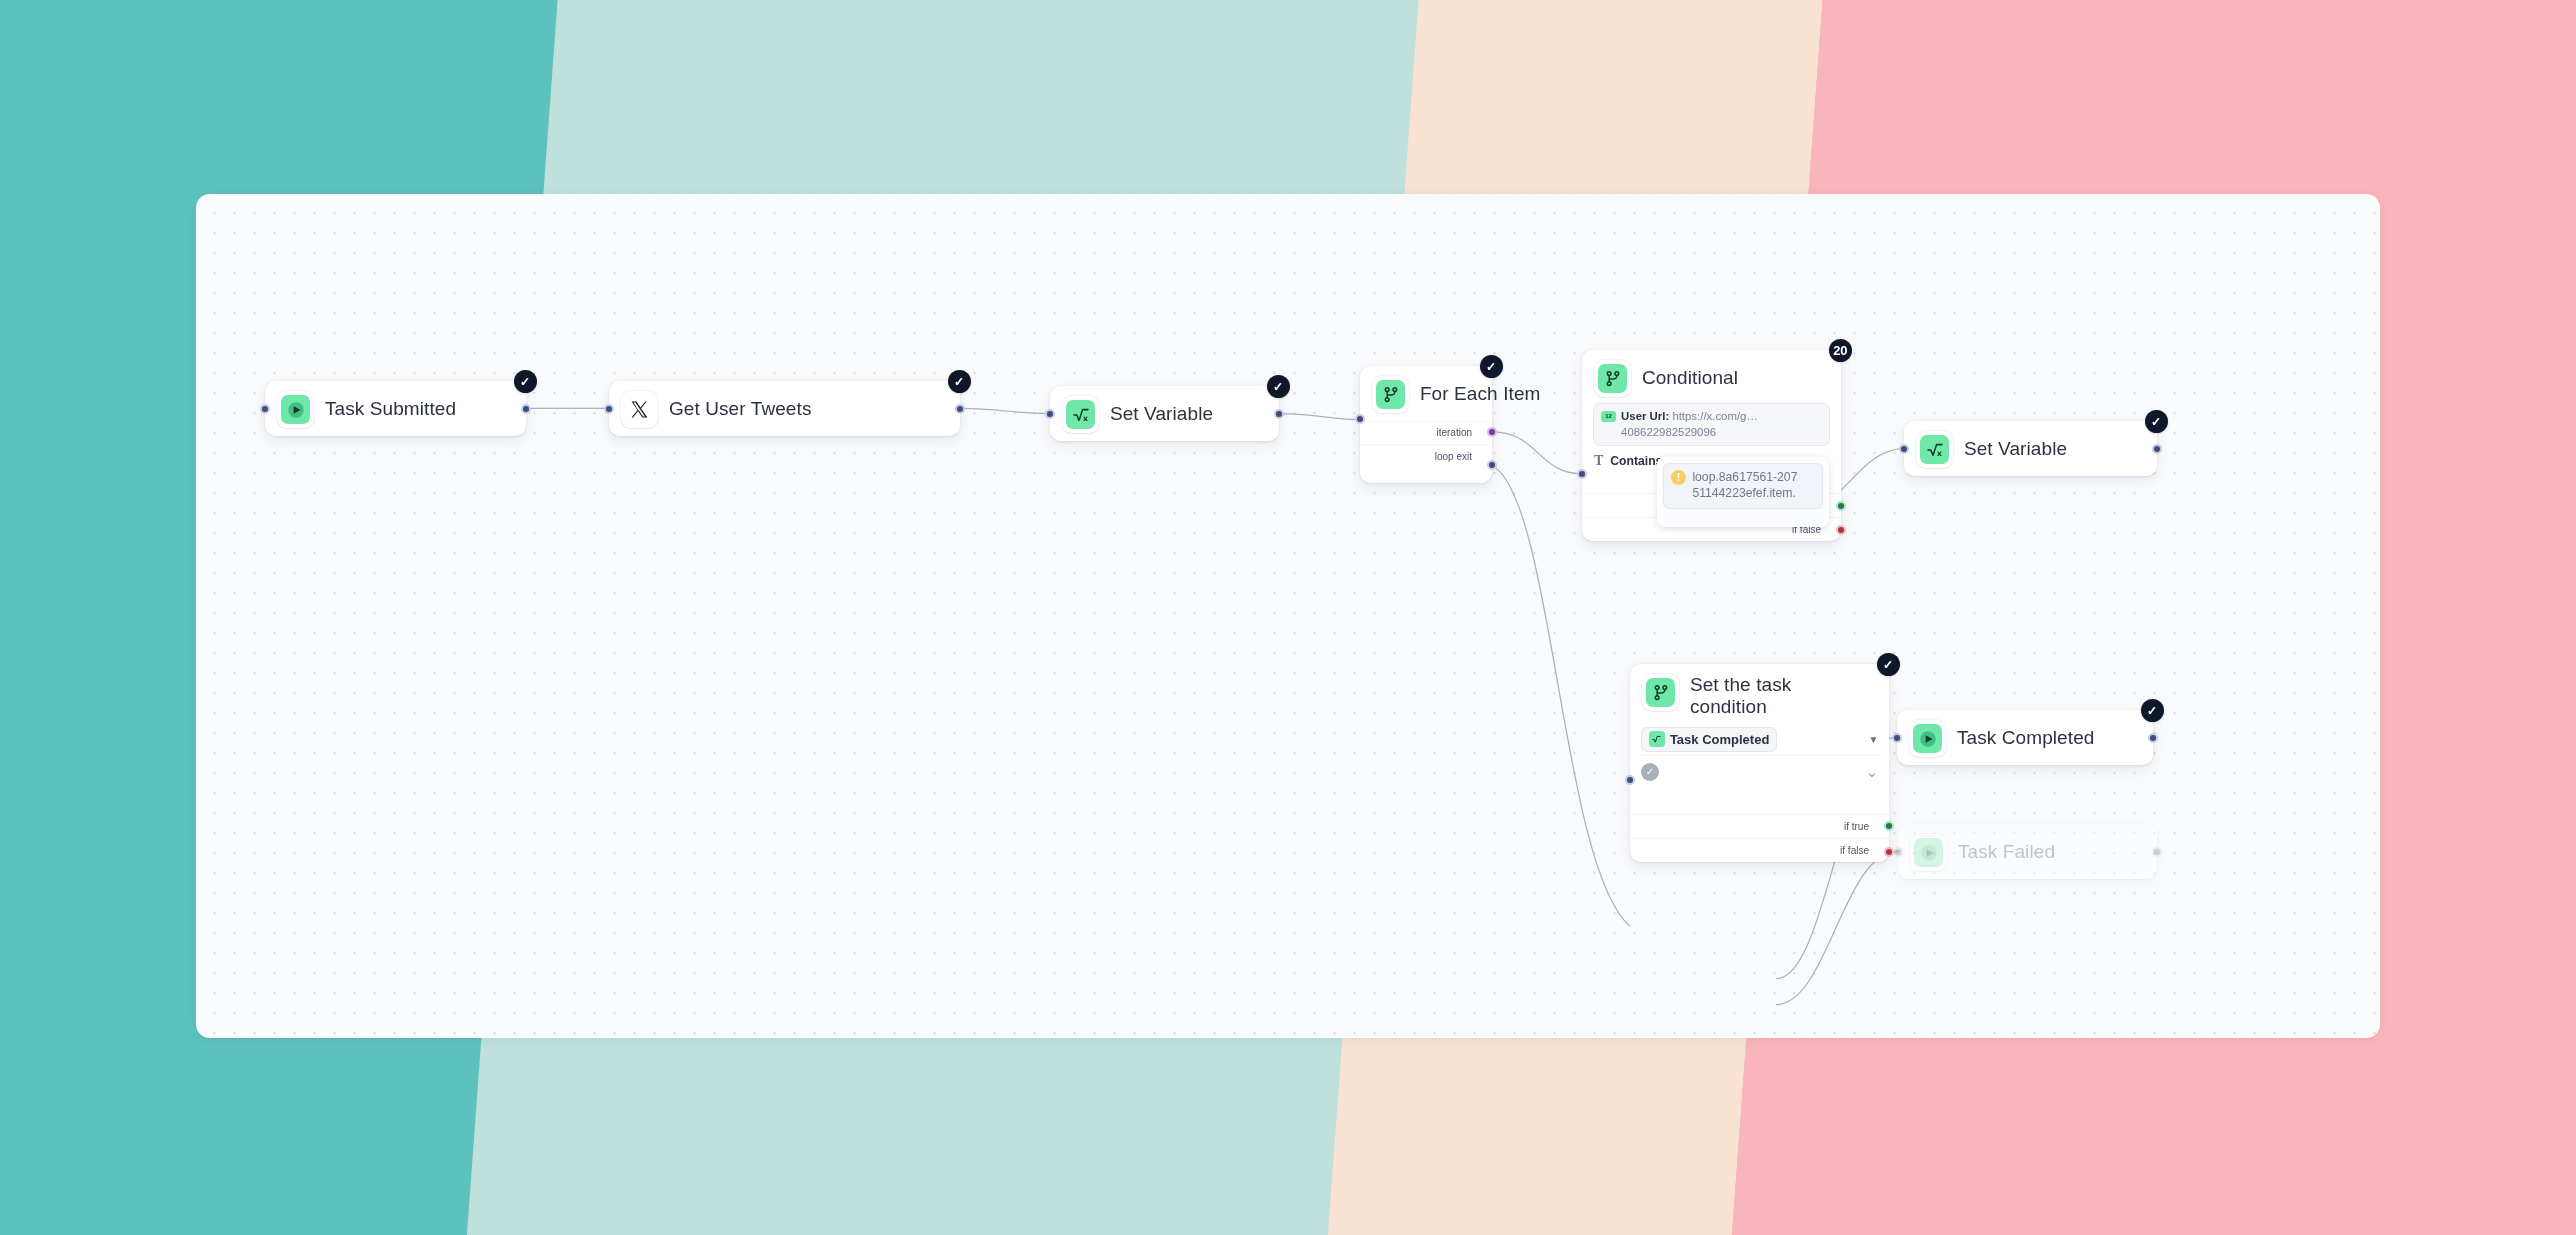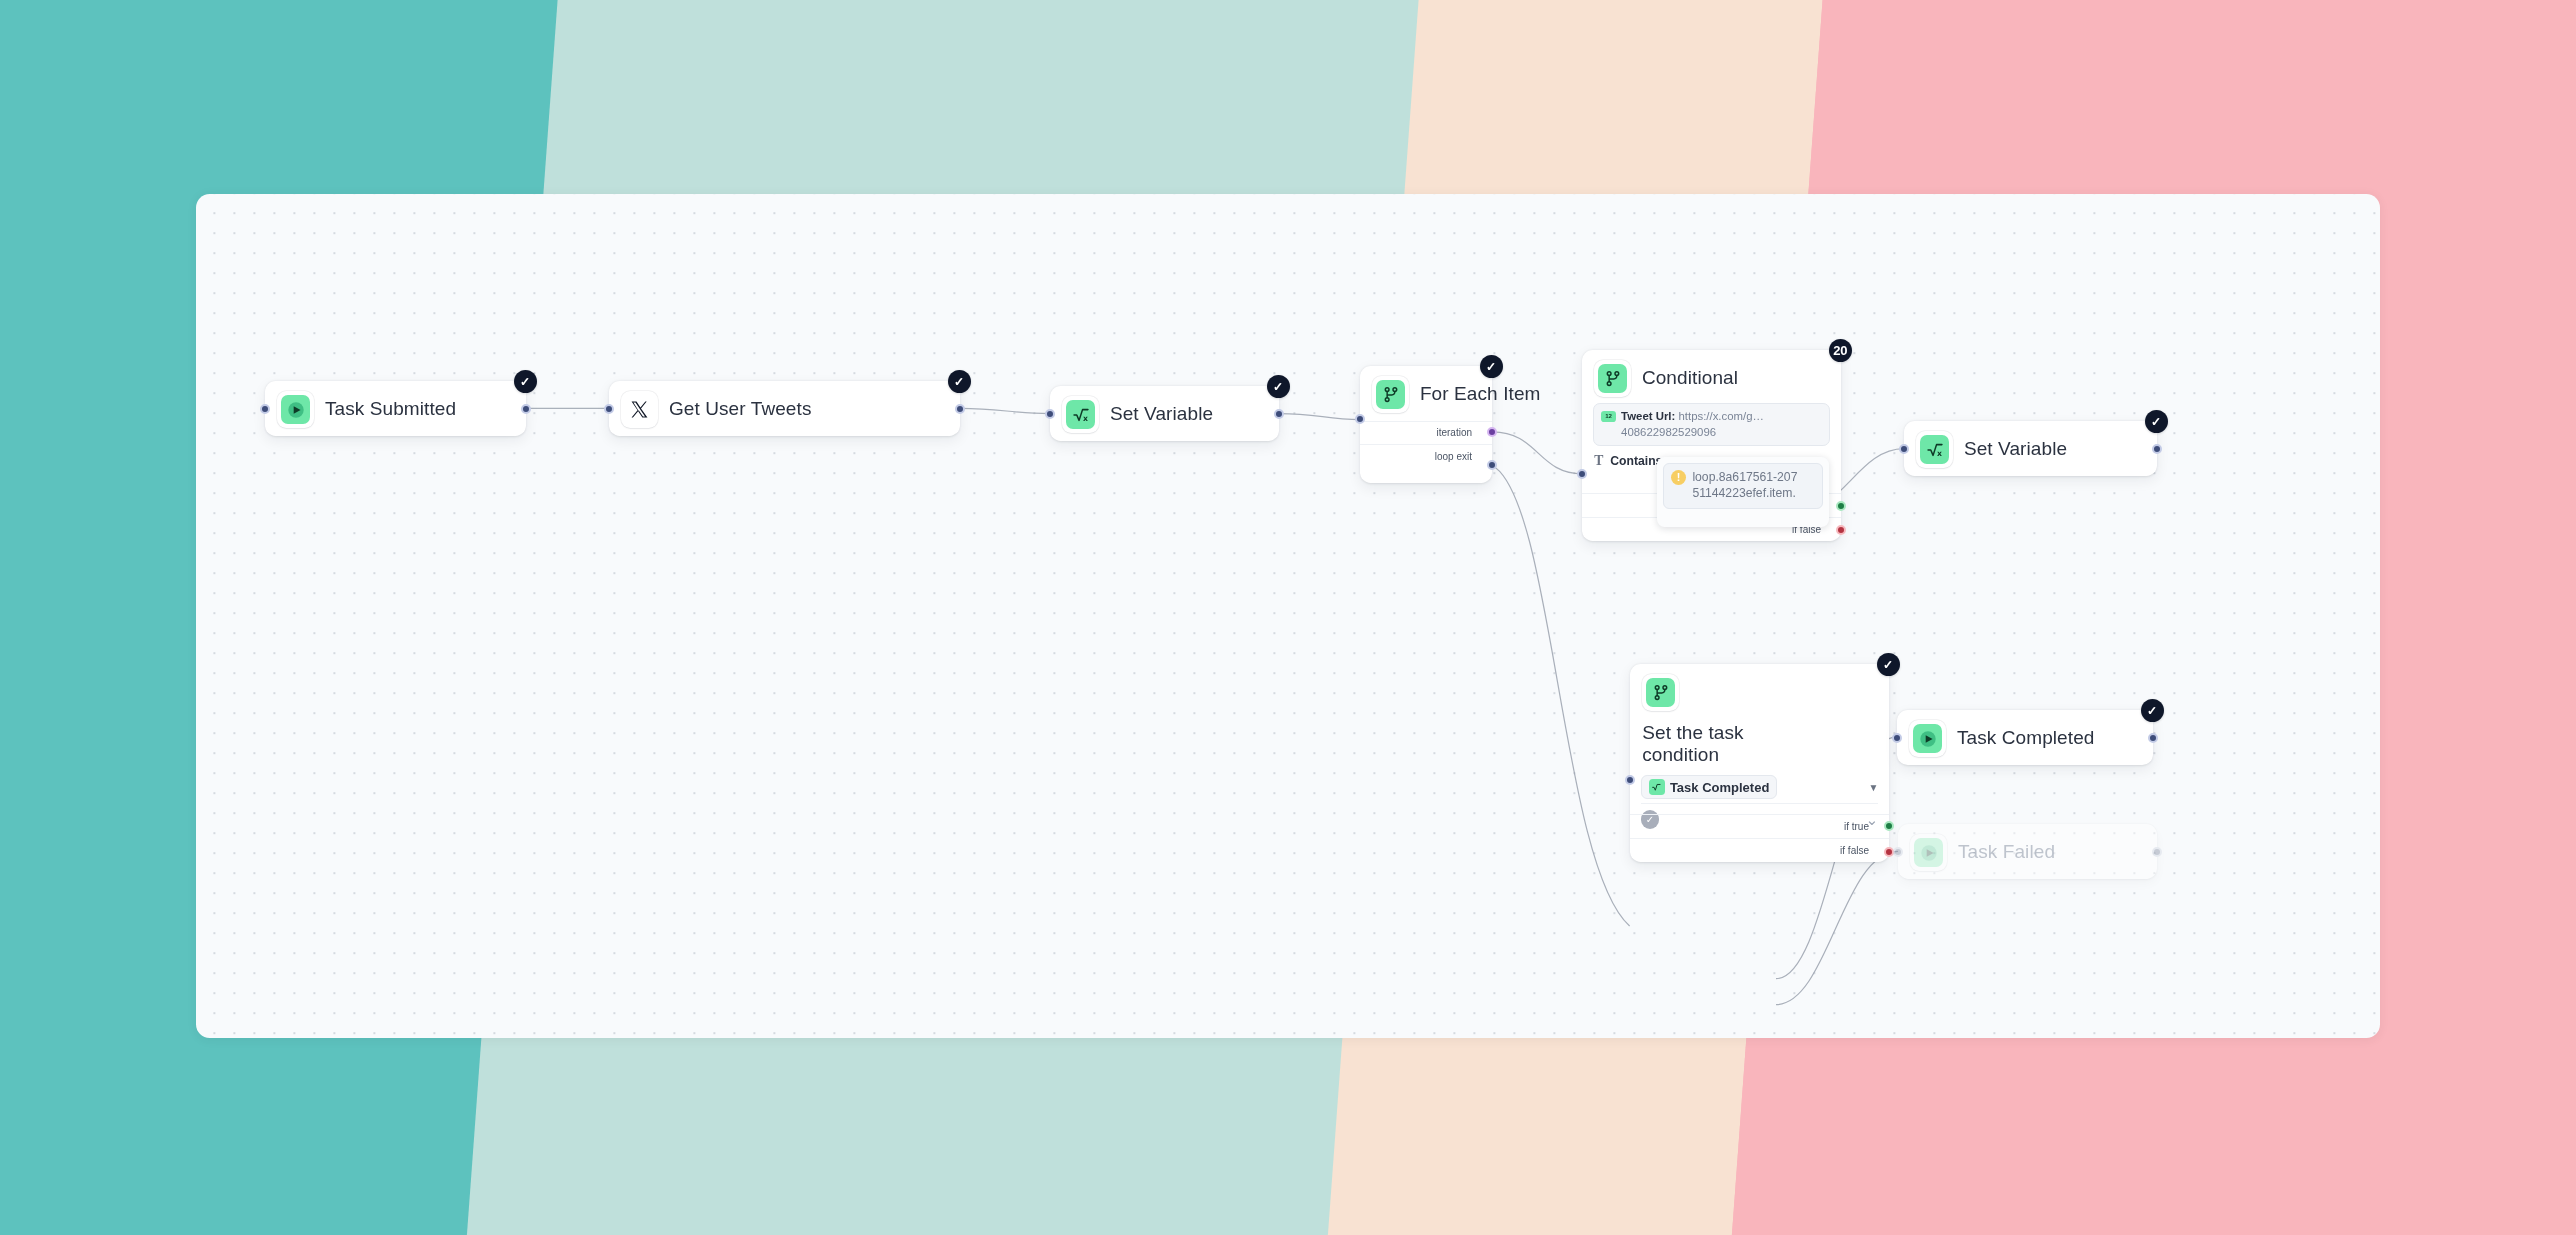--- a/index.html
+++ b/index.html
@@ -341,21 +341,21 @@
           </svg>
         </div>
       </div>
       <div class="node-title">Conditional</div>
     </div>
 
     <div class="field-box">
       <div class="field-row">
         <span class="chip-num">12</span>
         <span>
-          <span class="field-key">Tweet Url:</span>
+          <span class="field-key">User Url:</span>
           <span class="field-val">https://x.com/g…</span>
           <br>
           <span class="field-val">408622982529096</span>
         </span>
       </div>
     </div>
 
     <div class="cond-row2">
       <span class="t-icon">T</span>
       <span>Contains</span>
@@ -399,21 +399,21 @@
       <div class="node-title">Set Variable</div>
     </div>
     <div class="handle" style="left:0px; top:27.5px;"></div>
     <div class="handle" style="left:253px; top:27.5px;"></div>
   </div>
 
   <div class="node" style="left:1434px; top:470px; width:259px; height:198px;">
     <div class="badge" style="right:-10.7px; top:-10.7px;">
       <span>✓</span>
     </div>
-    <div class="node-head" style="padding-bottom:4.6px; align-items:flex-start;flex-direction:column;">
+    <div class="node-head" style="padding-bottom:4.6px; align-items:flex-start;">
       <div class="icon-shell">
         <div class="icon-inner icon-green">
           <svg width="20" height="20" viewBox="0 0 26 26">
             <circle cx="8" cy="6" r="2.4" fill="none" stroke="#0E3B27" stroke-width="1.9"></circle>
             <circle cx="18" cy="6" r="2.4" fill="none" stroke="#0E3B27" stroke-width="1.9"></circle>
             <circle cx="8" cy="19" r="2.4" fill="none" stroke="#0E3B27" stroke-width="1.9"></circle>
             <path d="M8 8.6 V16.5 M8 13 H14 C16.5 13 18 11 18 8.6" stroke="#0E3B27" stroke-width="1.9" fill="none" stroke-linecap="round"></path>
           </svg>
         </div>
       </div>

